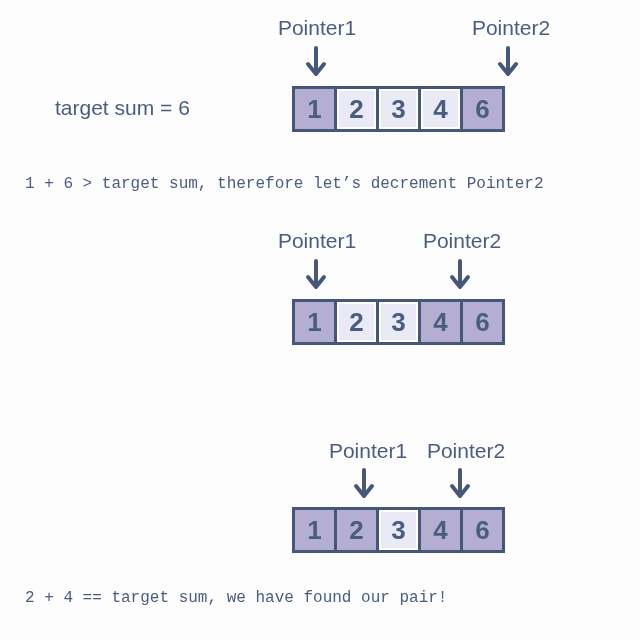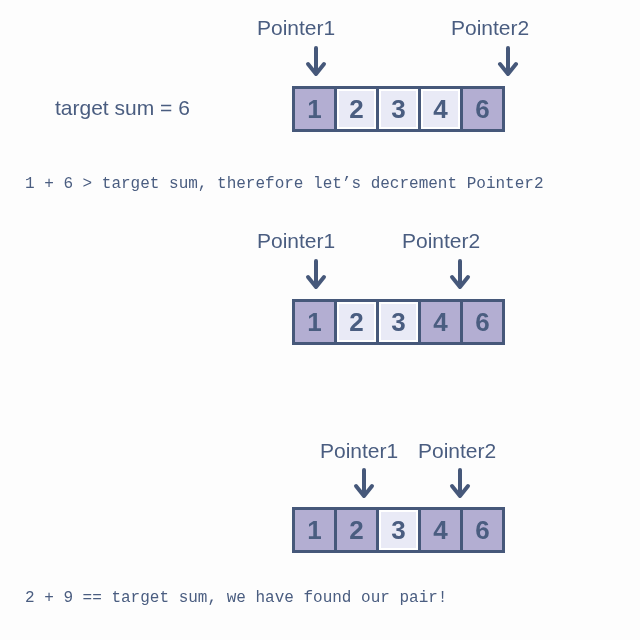--- a/index.html
+++ b/index.html
@@ -14,20 +14,21 @@
   body{
     background:var(--c-bg);
     font-family:"Liberation Sans", sans-serif;
     color:var(--c-text);
     overflow:hidden;
   }
   .canvas{position:relative;width:640px;height:640px;}
   .pointer-label{
     position:absolute;
     font-size:21px;
+    text-align:center;
     color:var(--c-text);
     white-space:nowrap;
   }
   .arrow{
     position:absolute;
     width:24px;height:32px;
     color:var(--c-border);
   }
   .side-label{
     position:absolute;
@@ -117,15 +118,15 @@
   </svg>
 
   <div class="array" style="left:292px;top:507px">
     <div class="cell hl">1</div>
     <div class="cell hl">2</div>
     <div class="cell norm">3</div>
     <div class="cell hl">4</div>
     <div class="cell hl">6</div>
   </div>
 
-  <div class="caption" style="top:589px">2 + 9 == target sum, we have found our pair!</div>
+  <div class="caption" style="top:589px">2 + 4 == target sum, we have found our pair!</div>
 
 </div>
 
 </body></html>

